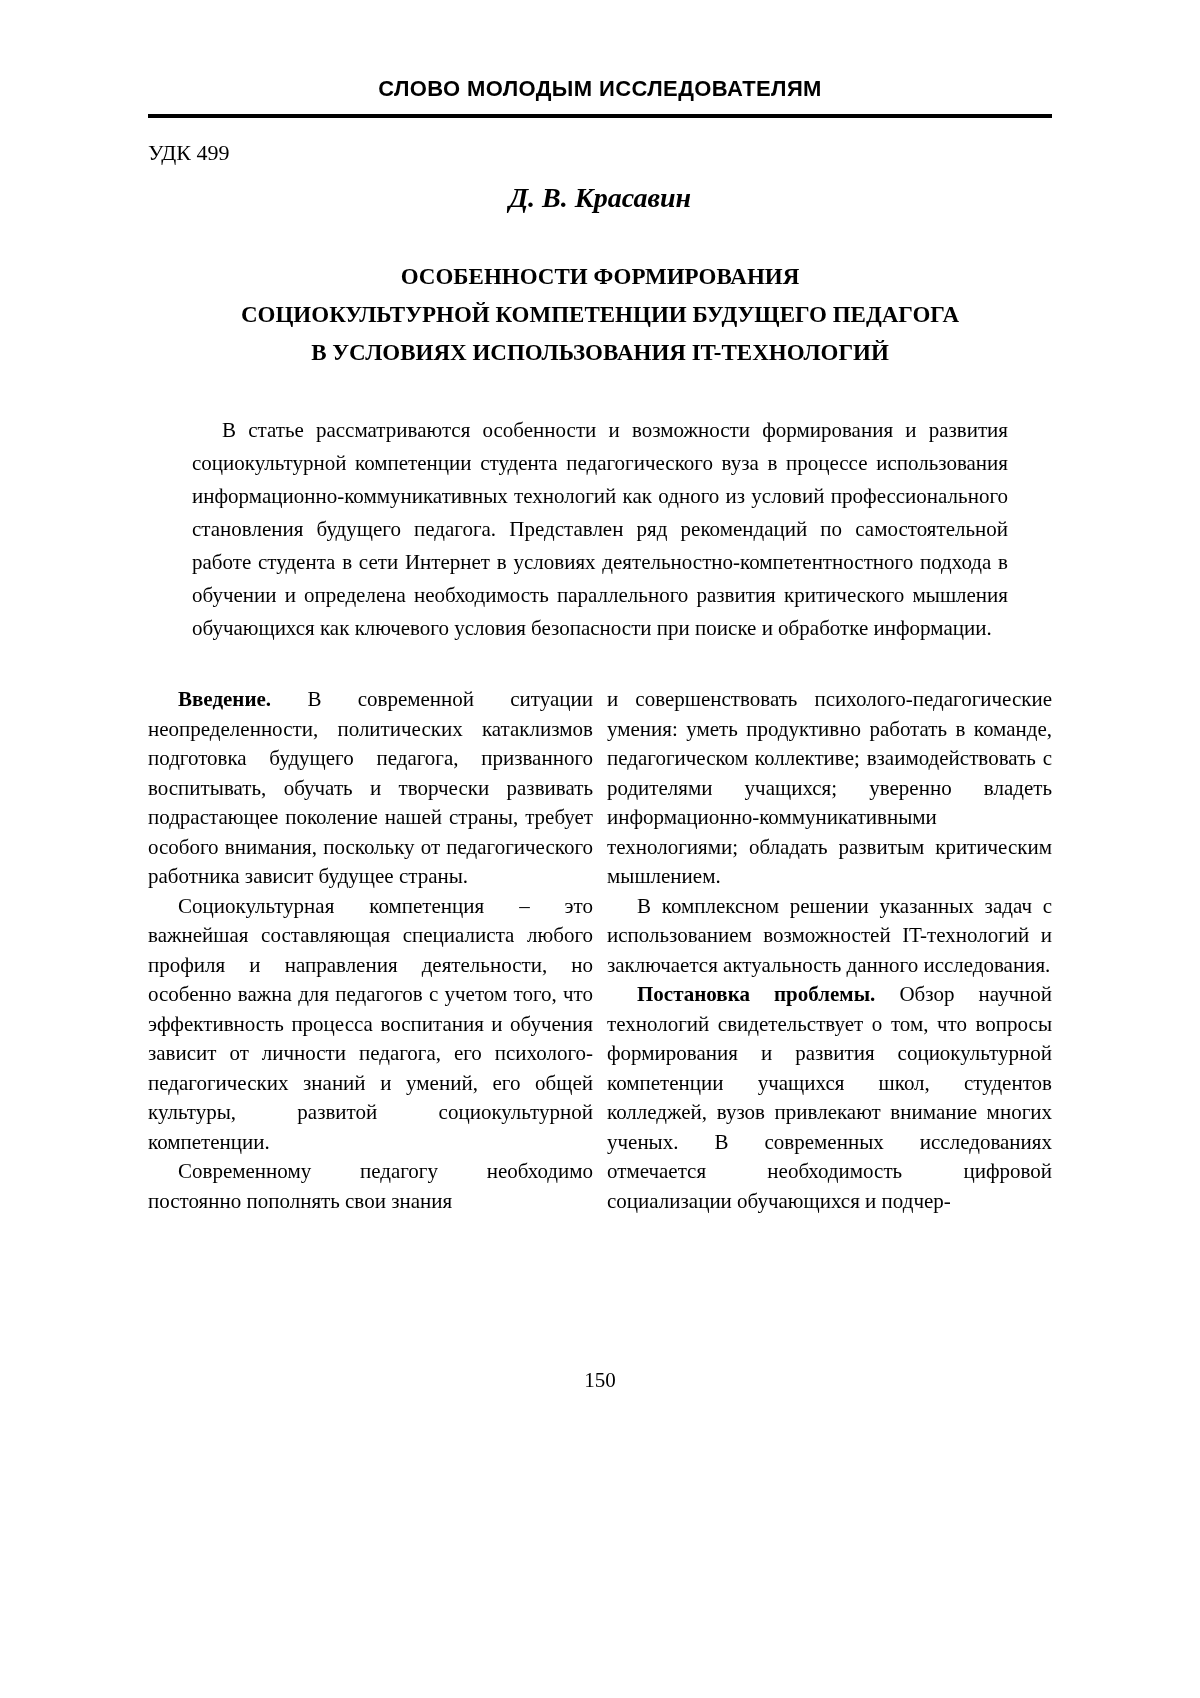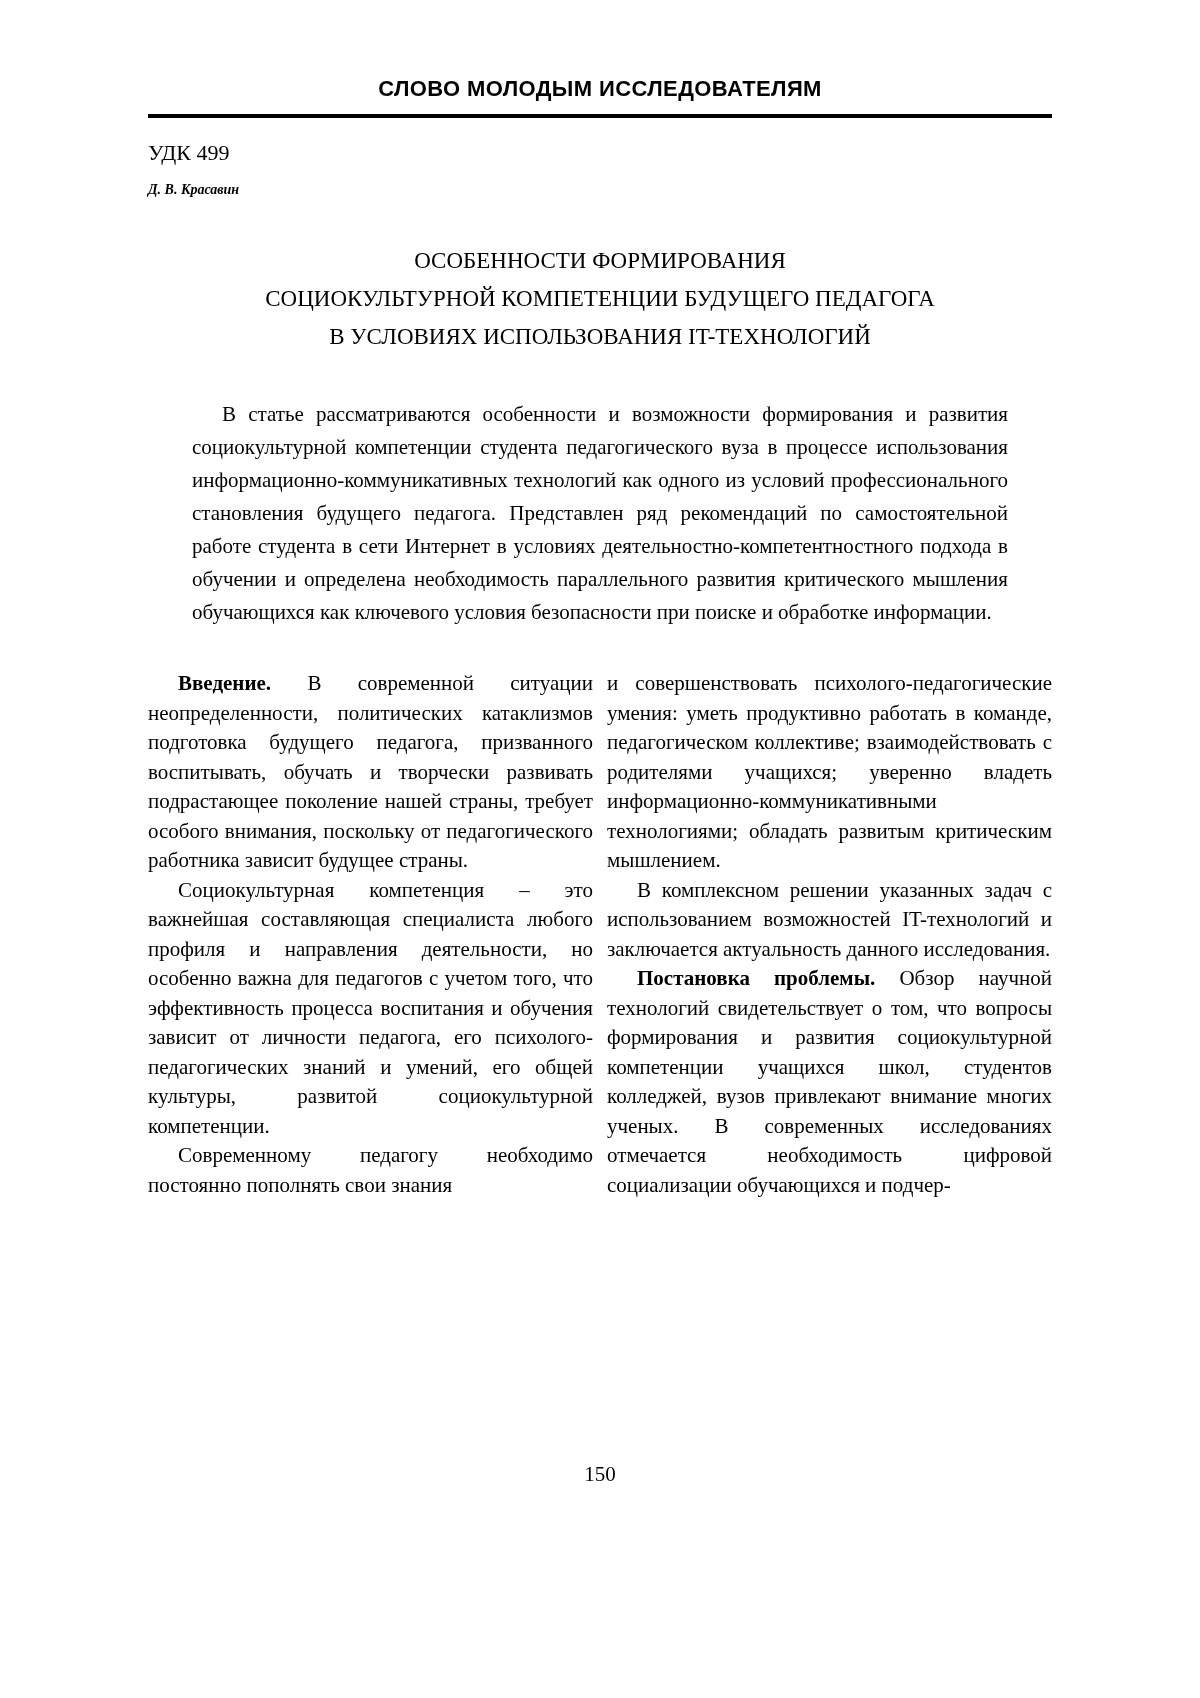--- a/index.html
+++ b/index.html
@@ -31,29 +31,29 @@
   .header-rule {
     height: 0;
     border-bottom: 4px solid #000000;
     margin-top: 12px;
   }
   .udc {
     font-size: 22px;
     margin-top: 22px;
   }
   .author {
-    text-align: left;
+    text-align: center;
     font-weight: bold;
     font-style: italic;
-    font-size: 14px;
+    font-size: 28px;
     margin-top: 16px;
   }
   .article-title {
     text-align: center;
-    font-weight: normal;
+    font-weight: bold;
     font-size: 23px;
     line-height: 38px;
     margin: 44px 0 0 0;
   }
   .abstract-block {
     margin: 42px 44px 0 44px;
     font-size: 21px;
     line-height: 33px;
     text-align: justify;
   }
@@ -83,21 +83,21 @@
     margin: 0;
   }
   .body-p.indent {
     text-indent: 30px;
   }
   .body-p .lead {
     font-weight: bold;
   }
   .page-number {
     position: absolute;
-    top: 1462px;
+    top: 1368px;
     left: 0;
     width: 100%;
     text-align: center;
     font-size: 21px;
   }
 </style>
 </head>
 <body>
 
 <div class="page">

